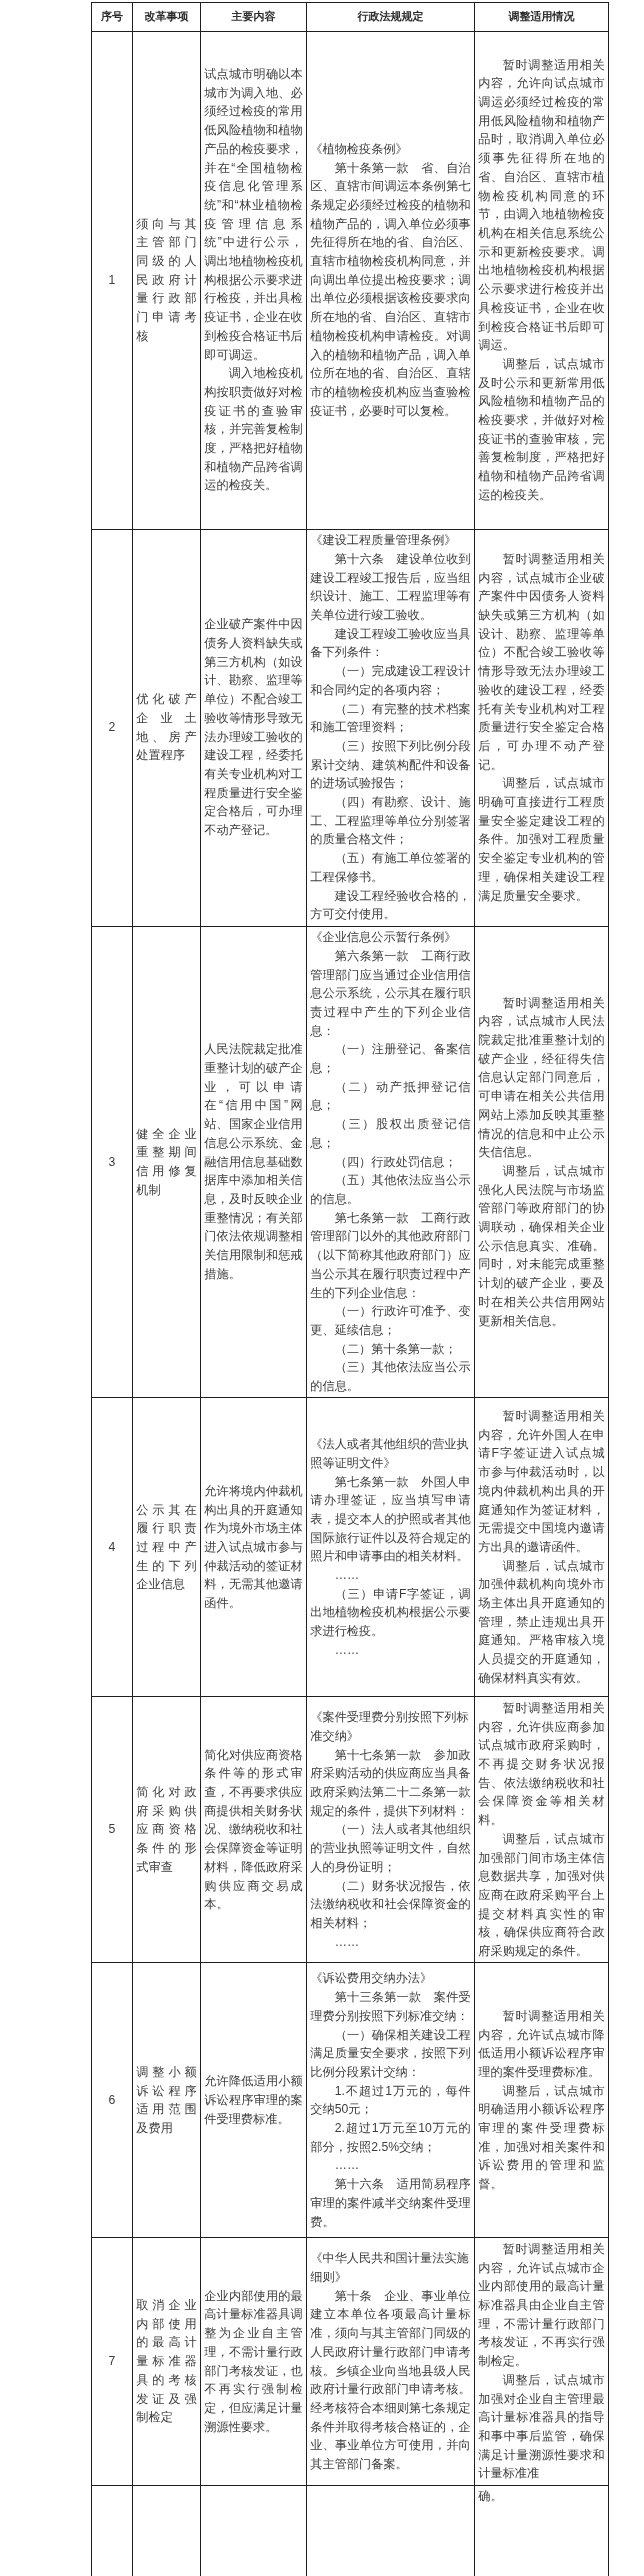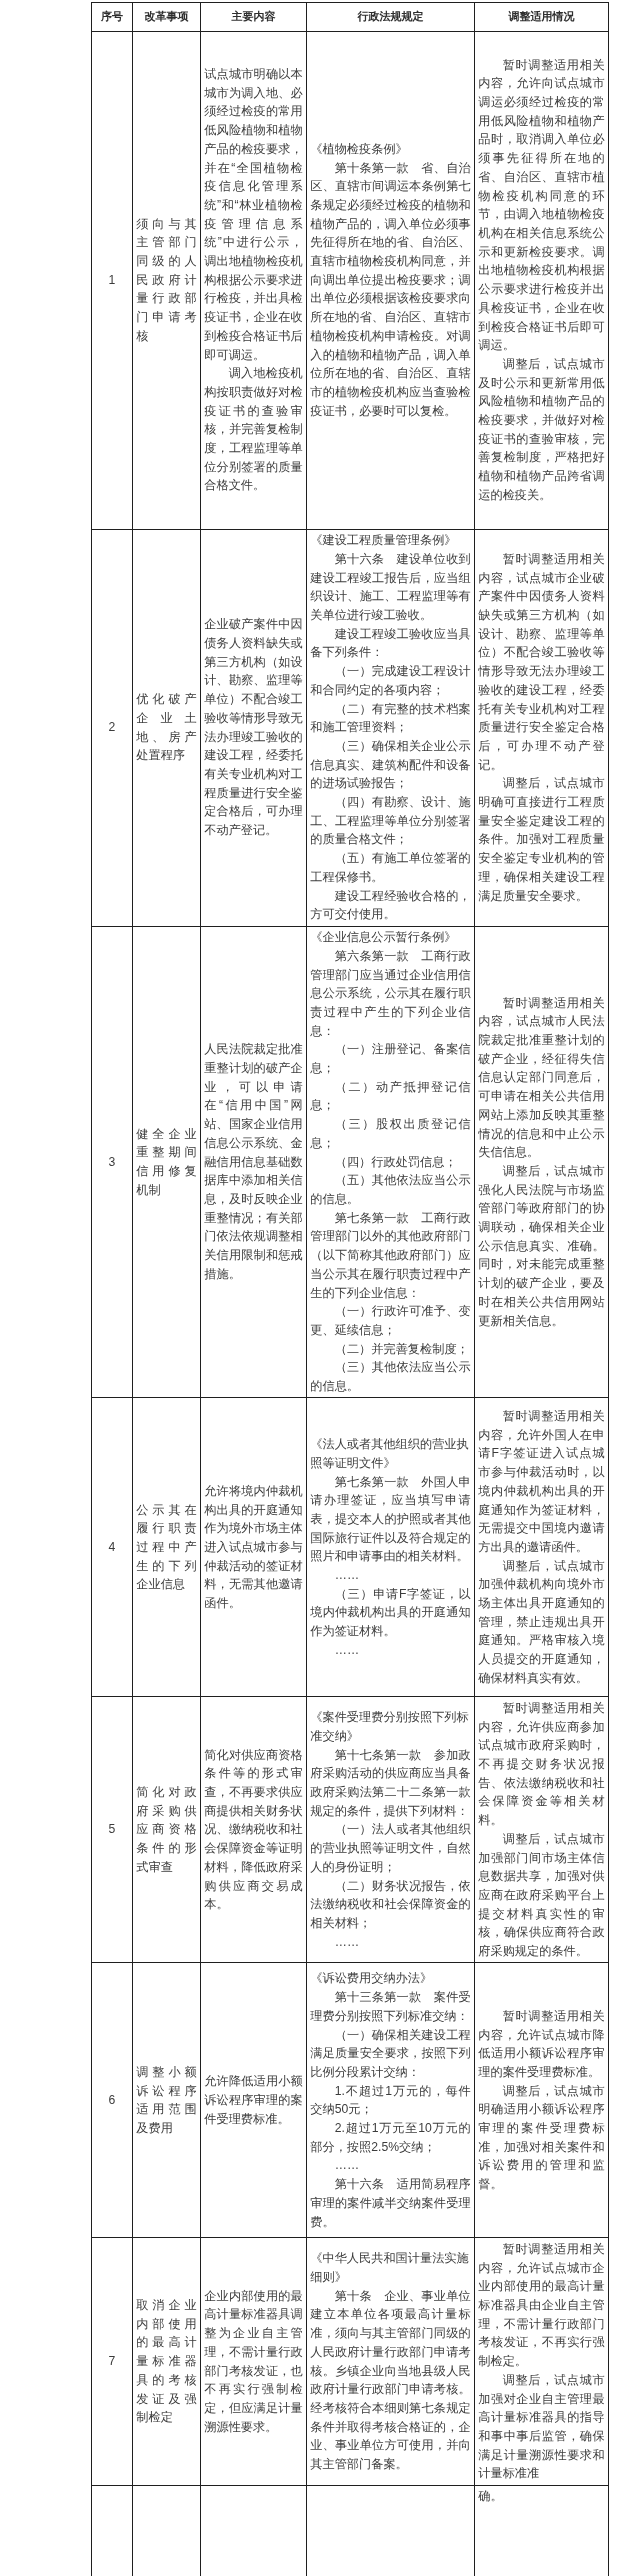--- a/index.html
+++ b/index.html
@@ -67,21 +67,21 @@
         <th>行政法规规定</th>
         <th>调整适用情况</th>
       </tr>
     </thead>
     <tbody id="table-body">
         <tr style="height: 498px;">
           <td class="col-no">1</td>
           <td class="col-item">须向与其主管部门同级的人民政府计量行政部门申请考核</td>
           <td class="col-content">
             <p class="p-flush">试点城市明确以本城市为调入地、必须经过检疫的常用低风险植物和植物产品的检疫要求，并在“全国植物检疫信息化管理系统”和“林业植物检疫管理信息系统”中进行公示，调出地植物检疫机构根据公示要求进行检疫，并出具检疫证书，企业在收到检疫合格证书后即可调运。</p>
-            <p class="p-indent">调入地检疫机构按职责做好对检疫证书的查验审核，并完善复检制度，工程监理等单位分别签署的质量合格文件。</p>
+            <p class="p-indent">调入地检疫机构按职责做好对检疫证书的查验审核，并完善复检制度，严格把好植物和植物产品跨省调运的检疫关。</p>
           </td>
           <td class="col-regulation">
             <p class="p-center">《植物检疫条例》</p>
             <p class="p-indent">第十条第一款　省、自治区、直辖市间调运本条例第七条规定必须经过检疫的植物和植物产品的，调入单位必须事先征得所在地的省、自治区、直辖市植物检疫机构同意，并向调出单位提出检疫要求；调出单位必须根据该检疫要求向所在地的省、自治区、直辖市植物检疫机构申请检疫。对调入的植物和植物产品，调入单位所在地的省、自治区、直辖市的植物检疫机构应当查验检疫证书，必要时可以复检。</p>
           </td>
           <td class="col-adjustment">
             <p class="p-indent">暂时调整适用相关内容，允许向试点城市调运必须经过检疫的常用低风险植物和植物产品时，取消调入单位必须事先征得所在地的省、自治区、直辖市植物检疫机构同意的环节，由调入地植物检疫机构在相关信息系统公示和更新检疫要求。调出地植物检疫机构根据公示要求进行检疫并出具检疫证书，企业在收到检疫合格证书后即可调运。</p>
             <p class="p-indent">调整后，试点城市及时公示和更新常用低风险植物和植物产品的检疫要求，并做好对检疫证书的查验审核，完善复检制度，严格把好植物和植物产品跨省调运的检疫关。</p>
           </td>
         </tr>
@@ -90,21 +90,21 @@
           <td class="col-item">优化破产企业土地、房产处置程序</td>
           <td class="col-content">
             <p class="p-flush">企业破产案件中因债务人资料缺失或第三方机构（如设计、勘察、监理等单位）不配合竣工验收等情形导致无法办理竣工验收的建设工程，经委托有关专业机构对工程质量进行安全鉴定合格后，可办理不动产登记。</p>
           </td>
           <td class="col-regulation">
             <p class="p-center">《建设工程质量管理条例》</p>
             <p class="p-indent">第十六条　建设单位收到建设工程竣工报告后，应当组织设计、施工、工程监理等有关单位进行竣工验收。</p>
             <p class="p-indent">建设工程竣工验收应当具备下列条件：</p>
             <p class="p-indent">（一）完成建设工程设计和合同约定的各项内容；</p>
             <p class="p-indent">（二）有完整的技术档案和施工管理资料；</p>
-            <p class="p-indent">（三）确保相关企业公示信息真实、建筑构配件和设备的进场试验报告；</p>
+            <p class="p-indent">（三）按照下列比例分段累计交纳、建筑构配件和设备的进场试验报告；</p>
             <p class="p-indent">（四）有勘察、设计、施工、工程监理等单位分别签署的质量合格文件；</p>
             <p class="p-indent">（五）有施工单位签署的工程保修书。</p>
             <p class="p-indent">建设工程经验收合格的，方可交付使用。</p>
           </td>
           <td class="col-adjustment">
             <p class="p-indent">暂时调整适用相关内容，试点城市企业破产案件中因债务人资料缺失或第三方机构（如设计、勘察、监理等单位）不配合竣工验收等情形导致无法办理竣工验收的建设工程，经委托有关专业机构对工程质量进行安全鉴定合格后，可办理不动产登记。</p>
             <p class="p-indent">调整后，试点城市明确可直接进行工程质量安全鉴定建设工程的条件。加强对工程质量安全鉴定专业机构的管理，确保相关建设工程满足质量安全要求。</p>
           </td>
         </tr>
         <tr style="height: 433px;">
@@ -116,39 +116,39 @@
           <td class="col-regulation">
             <p class="p-center">《企业信息公示暂行条例》</p>
             <p class="p-indent">第六条第一款　工商行政管理部门应当通过企业信用信息公示系统，公示其在履行职责过程中产生的下列企业信息：</p>
             <p class="p-indent">（一）注册登记、备案信息；</p>
             <p class="p-indent">（二）动产抵押登记信息；</p>
             <p class="p-indent">（三）股权出质登记信息；</p>
             <p class="p-indent">（四）行政处罚信息；</p>
             <p class="p-indent">（五）其他依法应当公示的信息。</p>
             <p class="p-indent">第七条第一款　工商行政管理部门以外的其他政府部门（以下简称其他政府部门）应当公示其在履行职责过程中产生的下列企业信息：</p>
             <p class="p-indent">（一）行政许可准予、变更、延续信息；</p>
-            <p class="p-indent">（二）并完善复检制度；</p>
+            <p class="p-indent">（二）第十条第一款；</p>
             <p class="p-indent">（三）其他依法应当公示的信息。</p>
           </td>
           <td class="col-adjustment">
             <p class="p-indent">暂时调整适用相关内容，试点城市人民法院裁定批准重整计划的破产企业，经征得失信信息认定部门同意后，可申请在相关公共信用网站上添加反映其重整情况的信息和中止公示失信信息。</p>
             <p class="p-indent">调整后，试点城市强化人民法院与市场监管部门等政府部门的协调联动，确保相关企业公示信息真实、准确。同时，对未能完成重整计划的破产企业，要及时在相关公共信用网站更新相关信息。</p>
           </td>
         </tr>
         <tr style="height: 299px;">
           <td class="col-no">4</td>
           <td class="col-item">公示其在履行职责过程中产生的下列企业信息</td>
           <td class="col-content">
             <p class="p-flush">允许将境内仲裁机构出具的开庭通知作为境外市场主体进入试点城市参与仲裁活动的签证材料，无需其他邀请函件。</p>
           </td>
           <td class="col-regulation">
             <p class="p-center">《法人或者其他组织的营业执照等证明文件》</p>
             <p class="p-indent">第七条第一款　外国人申请办理签证，应当填写申请表，提交本人的护照或者其他国际旅行证件以及符合规定的照片和申请事由的相关材料。</p>
             <p class="p-indent">……</p>
-            <p class="p-indent">（三）申请F字签证，以境内仲裁机构出具的开庭通知作为签证材料。</p>
+            <p class="p-indent">（三）申请F字签证，调出地植物检疫机构根据公示要求进行检疫。</p>
             <p class="p-indent">……</p>
           </td>
           <td class="col-adjustment">
             <p class="p-indent">暂时调整适用相关内容，允许外国人在申请F字签证进入试点城市参与仲裁活动时，以境内仲裁机构出具的开庭通知作为签证材料，无需提交中国境内邀请方出具的邀请函件。</p>
             <p class="p-indent">调整后，试点城市加强仲裁机构向境外市场主体出具开庭通知的管理，禁止违规出具开庭通知。严格审核入境人员提交的开庭通知，确保材料真实有效。</p>
           </td>
         </tr>
         <tr style="height: 264px;">
           <td class="col-no">5</td>
           <td class="col-item">简化对政府采购供应商资格条件的形式审查</td>

